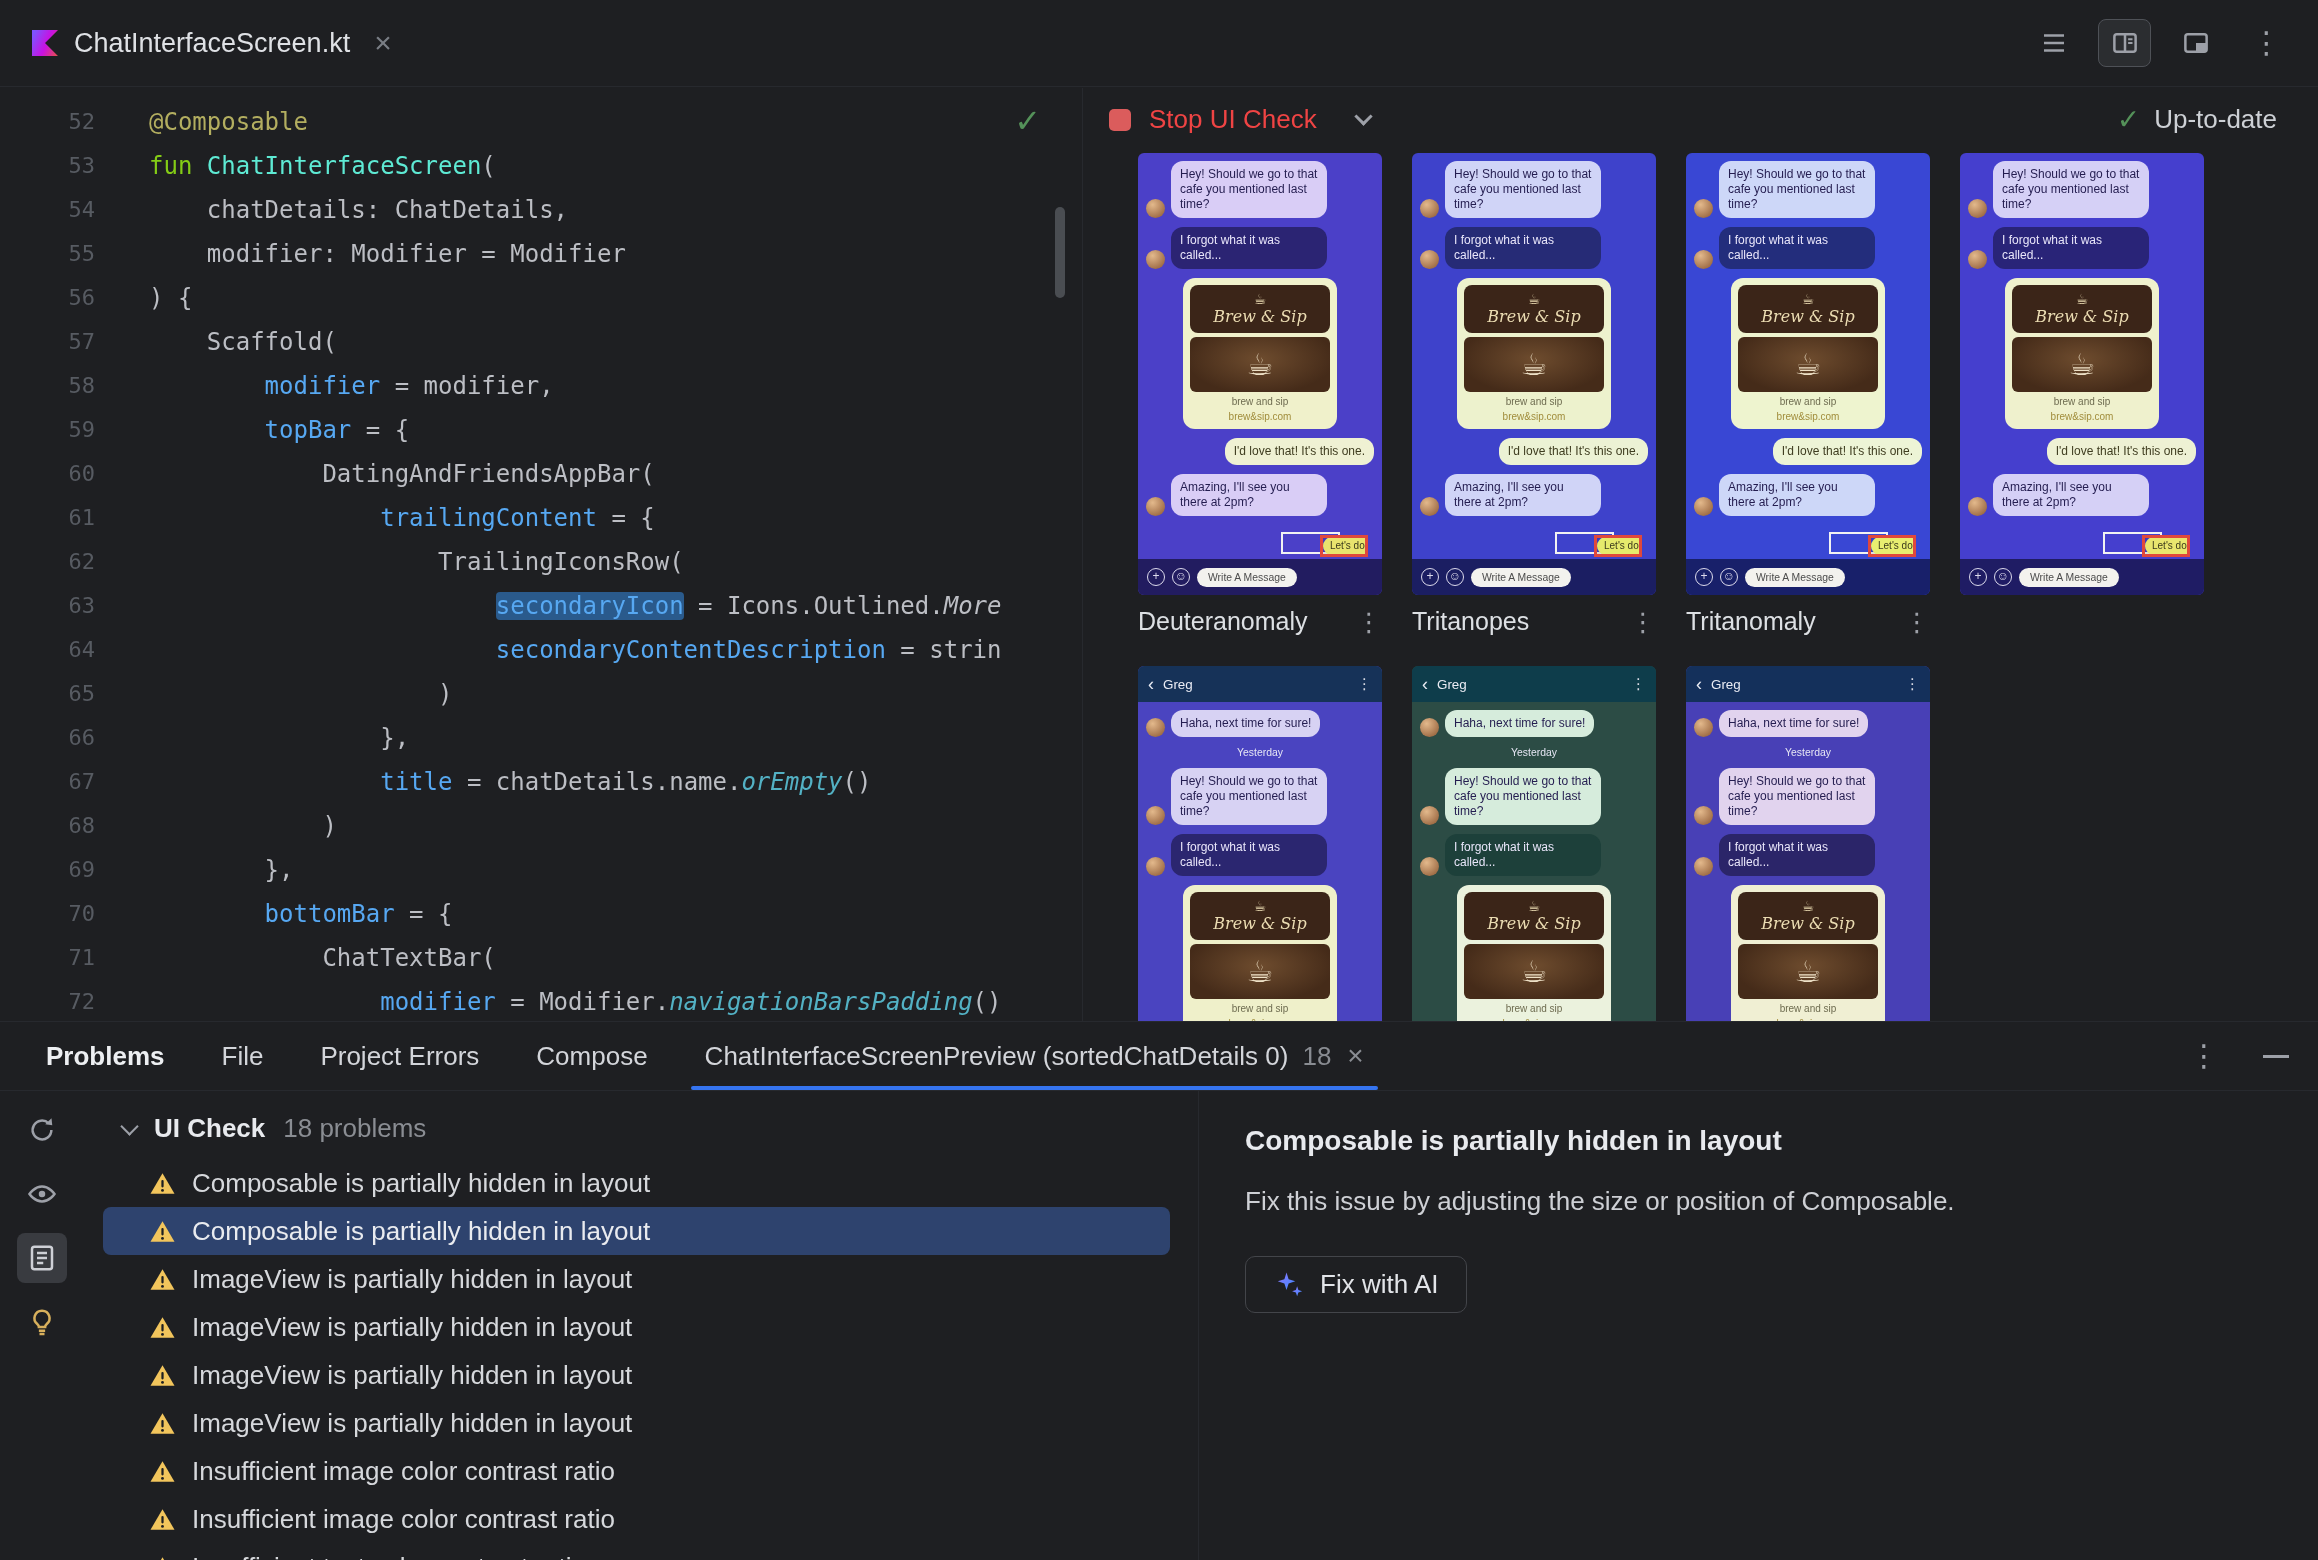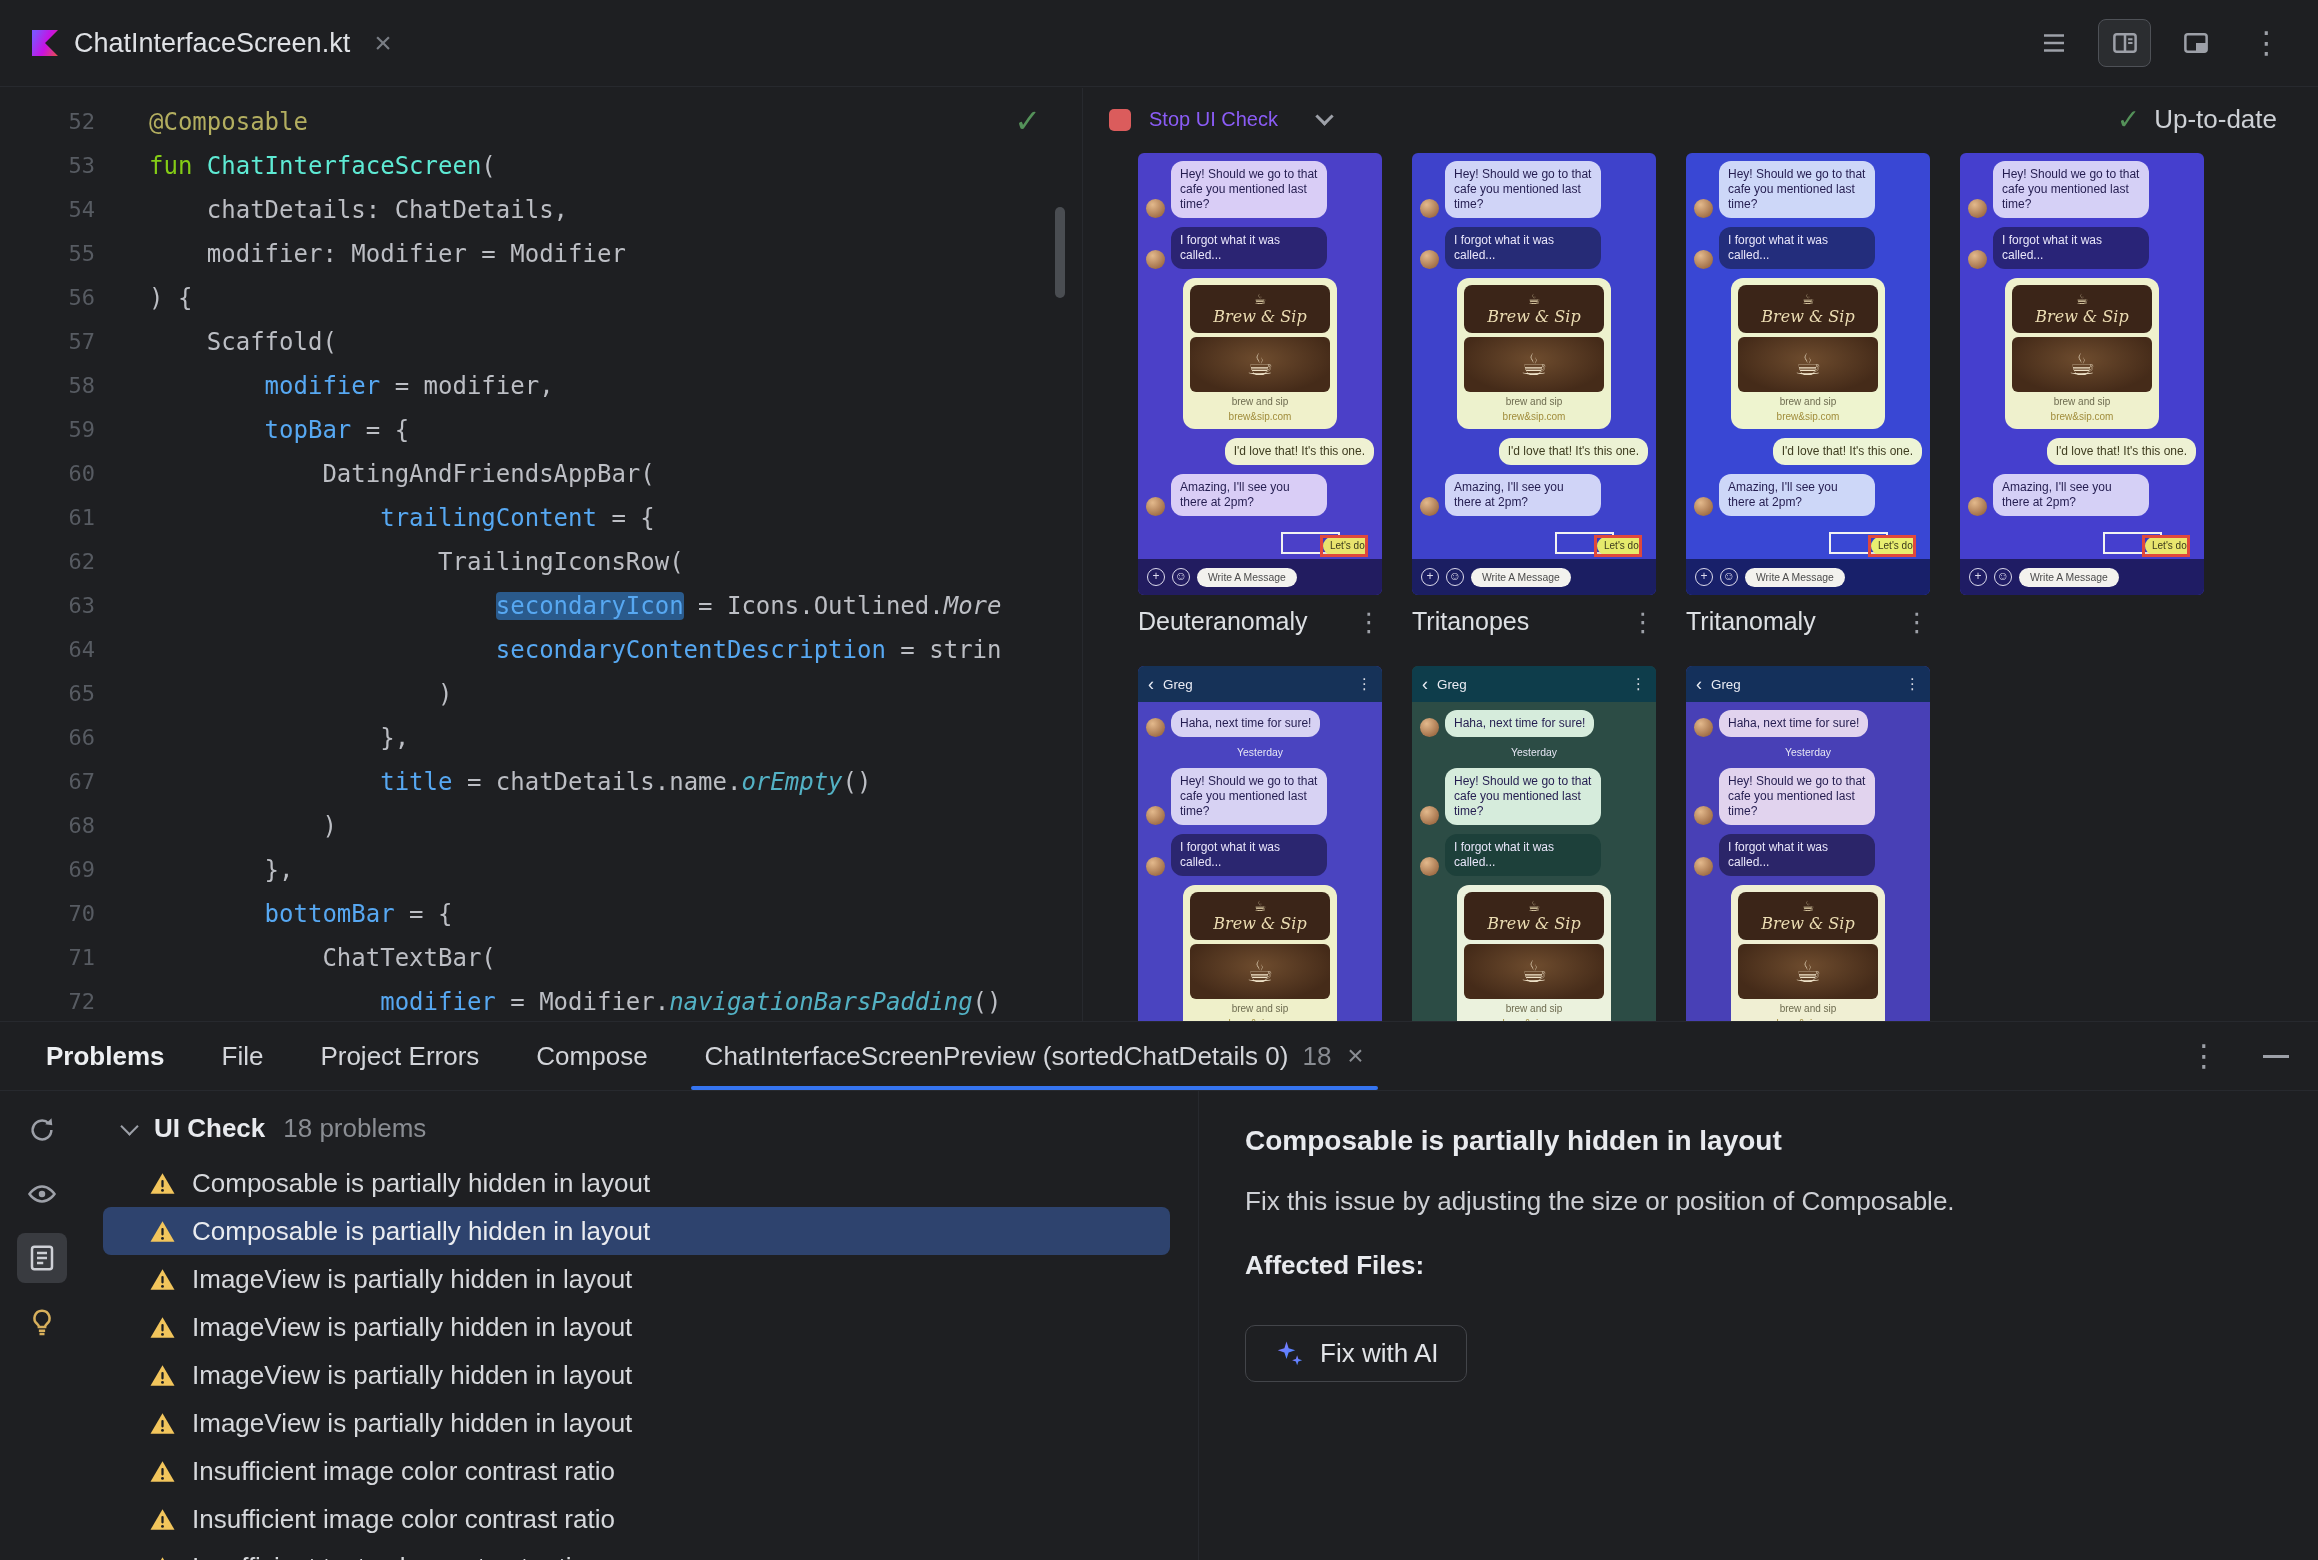--- a/index.html
+++ b/index.html
@@ -37,21 +37,21 @@
 .tok.it{font-style:italic}
 .tok.sel{background:#2A5A8C;border-radius:4px}
 .editor-ok{position:absolute;top:14px;right:40px;color:#549159;font-size:32px}
 .vthumb{position:absolute;right:16px;top:119px;width:10px;height:91px;background:#4A4D52;border-radius:5px}
 
 
 .preview{position:absolute;left:1082px;top:88px;right:0;height:933px;border-left:1px solid #27292E;overflow:hidden}
 .ptoolbar{height:63px;display:flex;align-items:center;padding:0 42px 0 16px;gap:30px}
 .stop{display:flex;align-items:center;gap:18px;padding:6px 10px;border-radius:8px;cursor:pointer}
 .stop-sq{width:22px;height:22px;border-radius:5px;background:#DB5C5C}
-.stop-label{font-size:20px;color:#8b5cf6}
+.stop-label{font-size:26px;color:#ef4444}
 .chev{width:13px;height:13px;border-right:3px solid #9DA0A8;border-bottom:3px solid #9DA0A8;
   transform:rotate(45deg);margin-top:-6px}
 .upd{margin-left:auto;display:flex;align-items:center;gap:14px}
 .ok{color:#549159;font-size:28px}
 .upd-label{font-size:26px;color:#CDD0D5}
 .prow{position:absolute;left:55px;display:flex;gap:30px}
 .r1{top:65px}
 .r2{top:578px}
 .plabels{position:absolute;left:55px;top:519px;display:flex;gap:30px}
 .plabel{width:244px;display:flex;align-items:center;justify-content:space-between;
@@ -638,21 +638,20 @@
               <span class="ptext">Insufficient text color contrast ratio</span>
             </div>
           </div>
       </div>
 
       <div class="vdiv"></div>
 
       <div class="details">
         <div class="dtitle">Composable is partially hidden in layout</div>
         <div class="dbody">Fix this issue by adjusting the size or position of Composable.</div>
-        <div class="dlabel">Affected Files:</div>
         <button class="fixbtn">
           <svg width="30" height="30" viewBox="0 0 24 24">
             <defs>
                 <linearGradient id="ai-g" x1="0" y1="0" x2="1" y2="1">
               <stop offset="0" stop-color="#8F75FF"></stop>
                   <stop offset="1" stop-color="#3D8BFF"></stop>
             </linearGradient>
               </defs>
             <path d="M10 2l1.7 5.3L17 9l-5.3 1.7L10 16l-1.7-5.3L3 9l5.3-1.7z" fill="url(#ai-g)"></path>
             <path d="M18.5 13l1 3 3 1-3 1-1 3-1-3-3-1 3-1z" fill="url(#ai-g)"></path>

